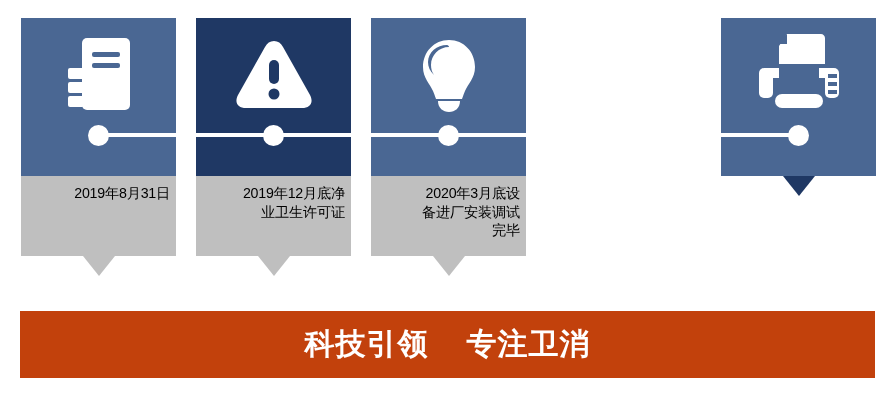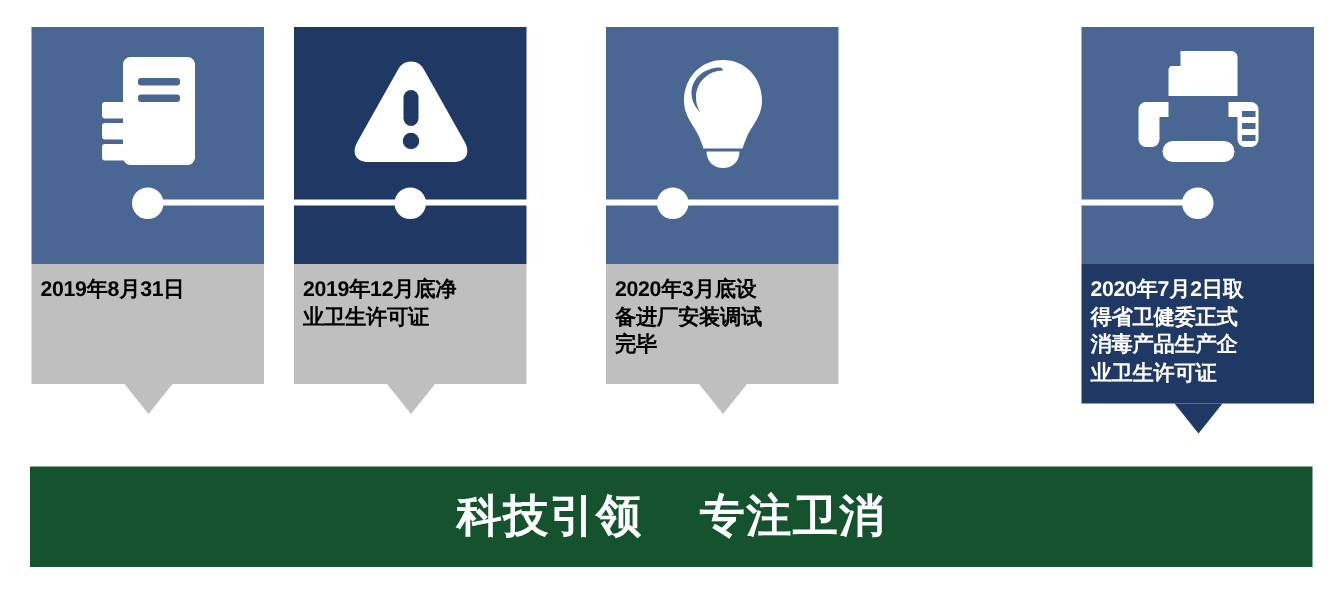--- a/index.html
+++ b/index.html
@@ -47,23 +47,23 @@
     padding-top: 20px;
   }
   .card-icon-box svg {
     display: block;
   }
 
   .card-text-box {
     width: 155px;
     box-sizing: border-box;
     padding: 8px 6px 10px 6px;
-    text-align: left;
+    text-align: right;
     font-size: 14.2px;
-    font-weight: bold;
+    font-weight: normal;
     line-height: 1.32;
     letter-spacing: -0.2px;
   }
   .card-text-box.gray {
     background: #bfbfbf;
     color: #000000;
     min-height: 80px;
   }
   .card-text-box.navy {
     background: #1f3864;
@@ -106,21 +106,21 @@
     z-index: 6;
   }
 
   
   #slogan-banner {
     position: absolute;
     left: 20px;
     top: 311px;
     width: 855px;
     height: 67px;
-    background: #14532d;
+    background: #c2410c;
     display: flex;
     align-items: center;
     justify-content: center;
     gap: 38px;
   }
   .slogan-item {
     color: #ffffff;
     font-family: "DejaVu Serif", "Liberation Serif", serif;
     font-size: 30px;
     font-weight: bold;
@@ -160,21 +160,21 @@
           <circle cx="40" cy="56" r="5.5" fill="#1f3864"></circle>
         </svg>
       </div>
       <div class="card-text-box gray">
         <div>2019年12月底净</div>
         <div>业卫生许可证</div>
       </div>
       <div class="card-arrow gray"></div>
     </div>
 
-    <div class="card" style="left:371px;margin-left:33px;">
+    <div class="card" style="left:371px;">
       <div class="card-icon-box" style="background:#4a6793;">
         <svg width="58" height="76" viewBox="0 0 58 76">
           <path d="M29 2 C44 2 55 14 55 29 C55 40 48 46 45 53 C43 58 42 61 42 61 L16 61 C16 61 15 58 13 53 C10 46 3 40 3 29 C3 14 14 2 29 2 Z" fill="#ffffff"></path>
           <path d="M29 9 C19 9 11 17 11 27 C11 31 12 34 14 37 C10 33 8 29 8 24 C8 14 17 7 27 7 C28 7 29 8 29 9 Z" fill="#4a6793"></path>
           <path d="M18 63 L40 63 C40 70 35 74 29 74 C23 74 18 70 18 63 Z" fill="#ffffff"></path>
         </svg>
       </div>
       <div class="card-text-box gray">
         <div>2020年3月底设</div>
         <div>备进厂安装调试</div>
@@ -192,26 +192,20 @@
           <rect x="8" y="36" width="68" height="10" rx="4" fill="#ffffff"></rect>
           <rect x="2" y="36" width="14" height="30" rx="5" fill="#ffffff"></rect>
           <rect x="68" y="36" width="14" height="30" rx="5" fill="#ffffff"></rect>
           <rect x="71" y="42" width="9" height="4" fill="#4a6793"></rect>
           <rect x="71" y="50" width="9" height="4" fill="#4a6793"></rect>
           <rect x="71" y="58" width="9" height="4" fill="#4a6793"></rect>
           <rect x="22" y="36" width="40" height="26" fill="#4a6793"></rect>
           <rect x="18" y="62" width="48" height="14" rx="7" fill="#ffffff"></rect>
         </svg>
       </div>
-      <div class="card-text-box navy">
-        <div>2020年7月2日取</div>
-        <div>得省卫健委正式</div>
-        <div>消毒产品生产企</div>
-        <div>业卫生许可证</div>
-      </div>
       <div class="card-arrow navy"></div>
     </div>
 
     <div id="connector-line"></div>
     <div class="connector-dot" style="left:88px;"></div>
     <div class="connector-dot" style="left:263px;"></div>
     <div class="connector-dot" style="left:438px;"></div>
     <div class="connector-dot" style="left:613px;"></div>
     <div class="connector-dot" style="left:788px;"></div>
   </div>

